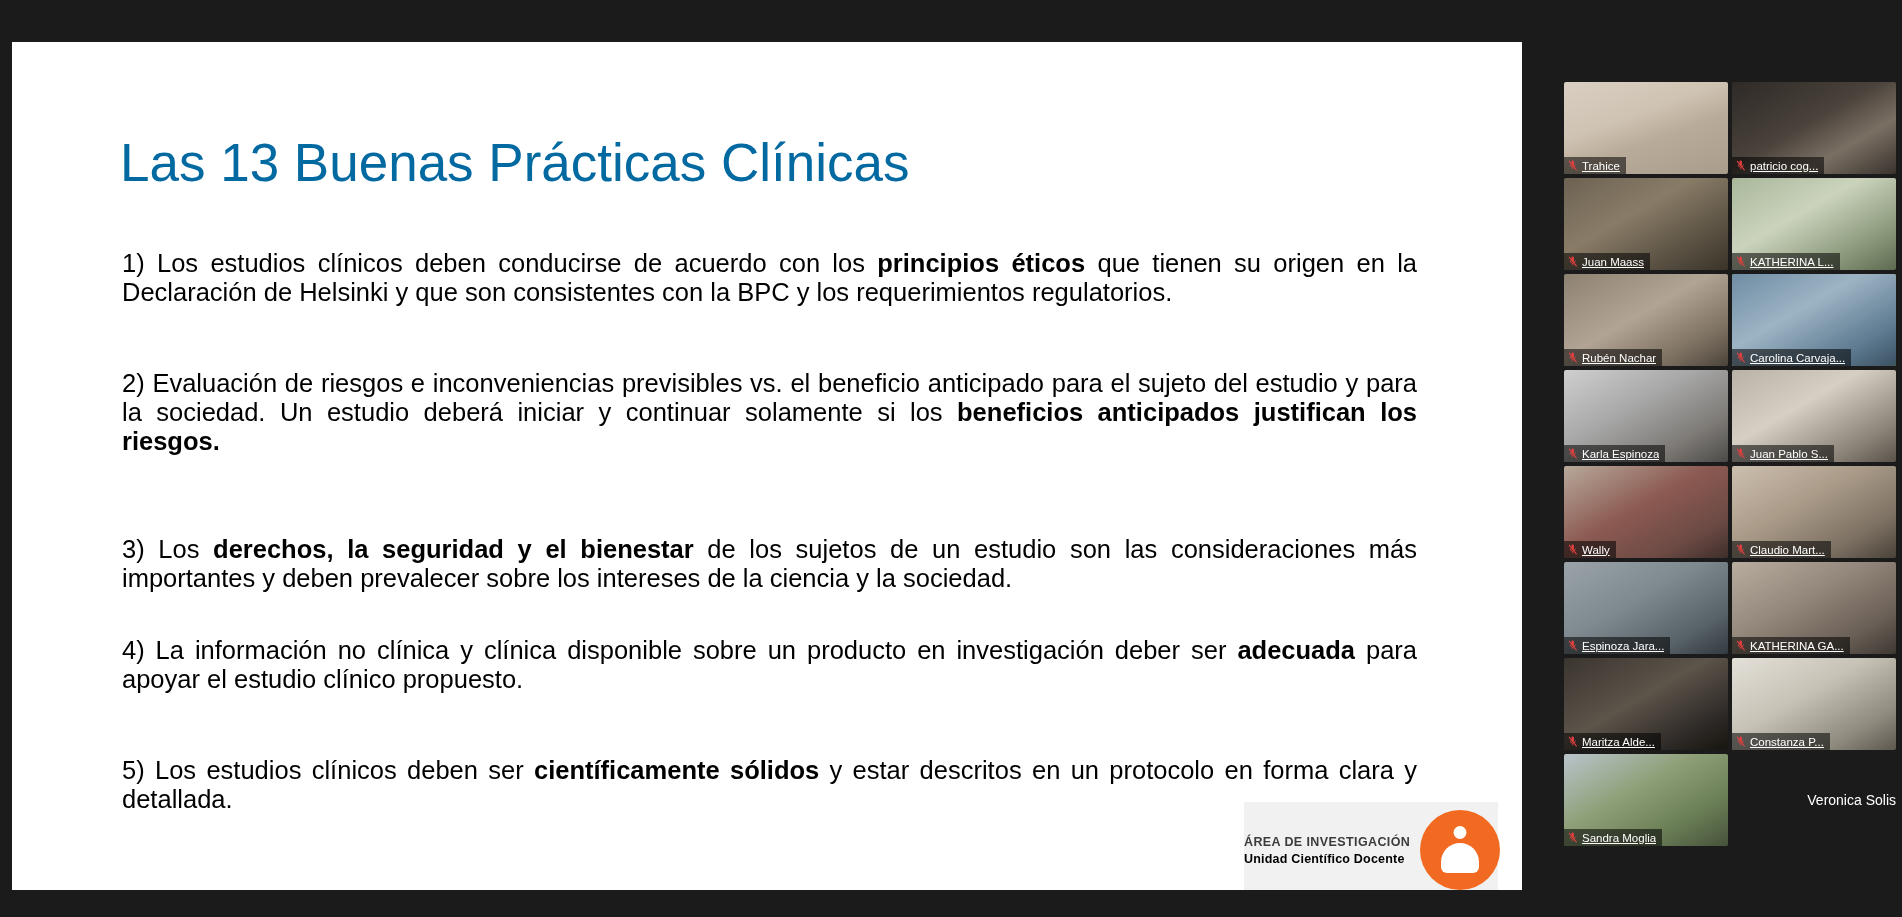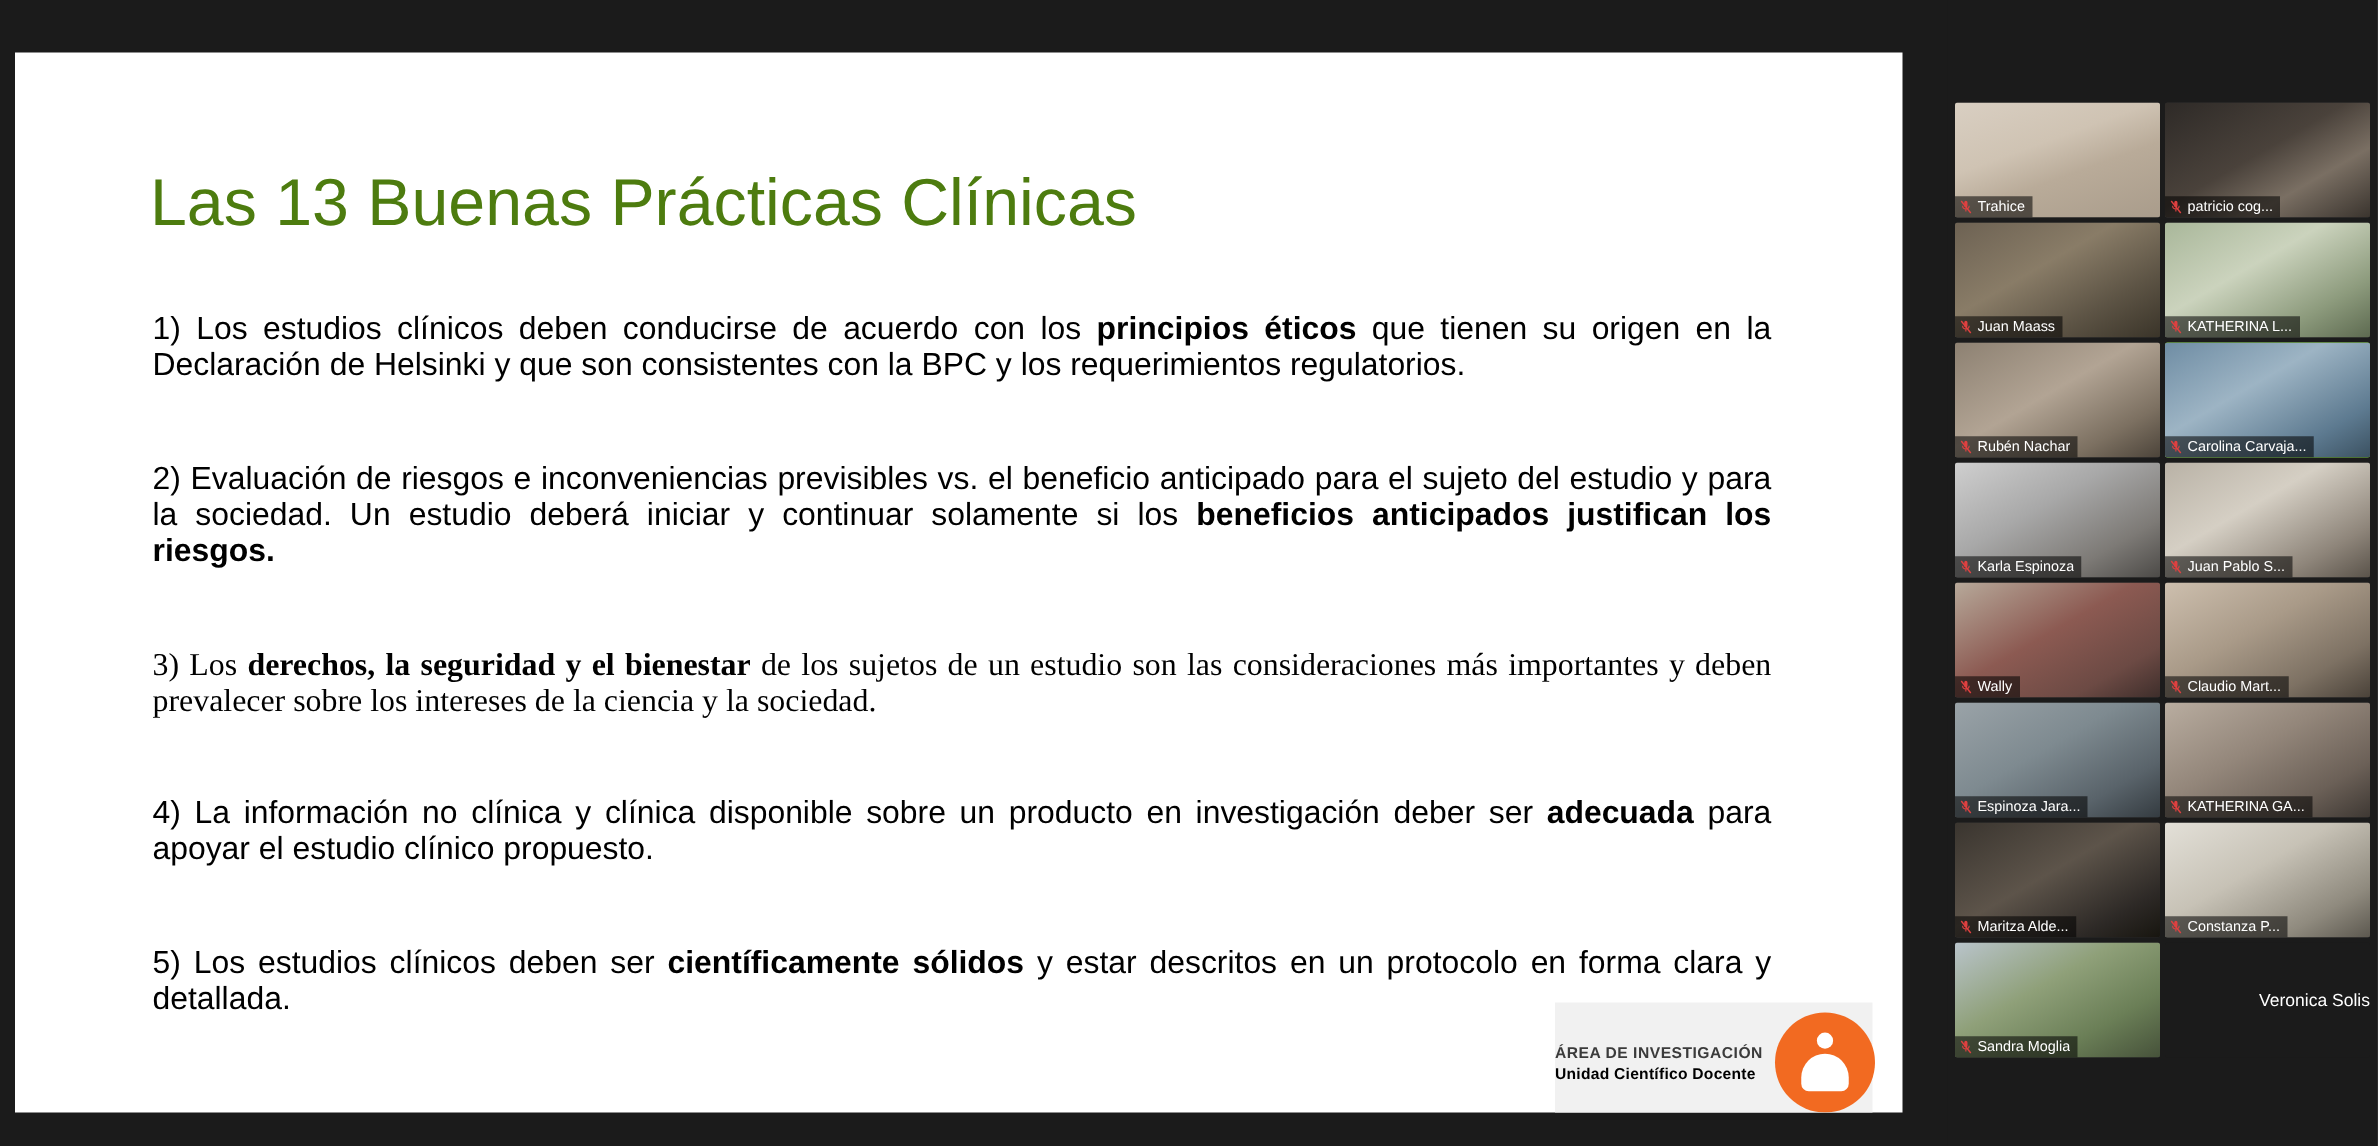--- a/index.html
+++ b/index.html
@@ -35,42 +35,42 @@
     left: 0; top: 0;
     width: 1510px;
     height: 848px;
   }
 
   .slide-title {
     position: absolute;
     left: 108px;
     top: 90px;
     font-size: 53px;
-    color: #4d7c0f;
+    color: #0369a1;
     font-family: "Liberation Sans", sans-serif;
     letter-spacing: 0px;
     white-space: nowrap;
   }
 
   .para {
     position: absolute;
     left: 110px;
     width: 1295px;
     font-size: 25.5px;
     line-height: 29px;
     color: #000000;
     text-align: justify;
     text-justify: inter-word;
     font-family: "Liberation Sans", sans-serif;
   }
   .para b { font-weight: bold; }
 
   #p1 { top: 207px; }
   #p2 { top: 327px; }
-  #p3 { top: 475px; font-family: Liberation Serif, serif; }
+  #p3 { top: 493px; }
   #p4 { top: 594px; }
   #p5 { top: 714px; }
 
   
   #logo-box {
     position: absolute;
     left: 1232px;
     top: 760px;
     width: 254px;
     height: 96px;
@@ -188,20 +188,21 @@
     position: relative;
   }
   .tile .mic svg { display: block; }
   .tile .nm {
     color: #ffffff;
     font-size: 11.5px;
     white-space: nowrap;
     overflow: hidden;
     text-overflow: ellipsis;
     font-family: "Liberation Sans", sans-serif;
+    text-decoration: underline;
   }
 
   .tile .video { position: absolute; inset: 0; }
 
   
   .tile.nameonly {
     background: #1b1b1b;
     display: flex;
     align-items: center;
     justify-content: flex-end;

